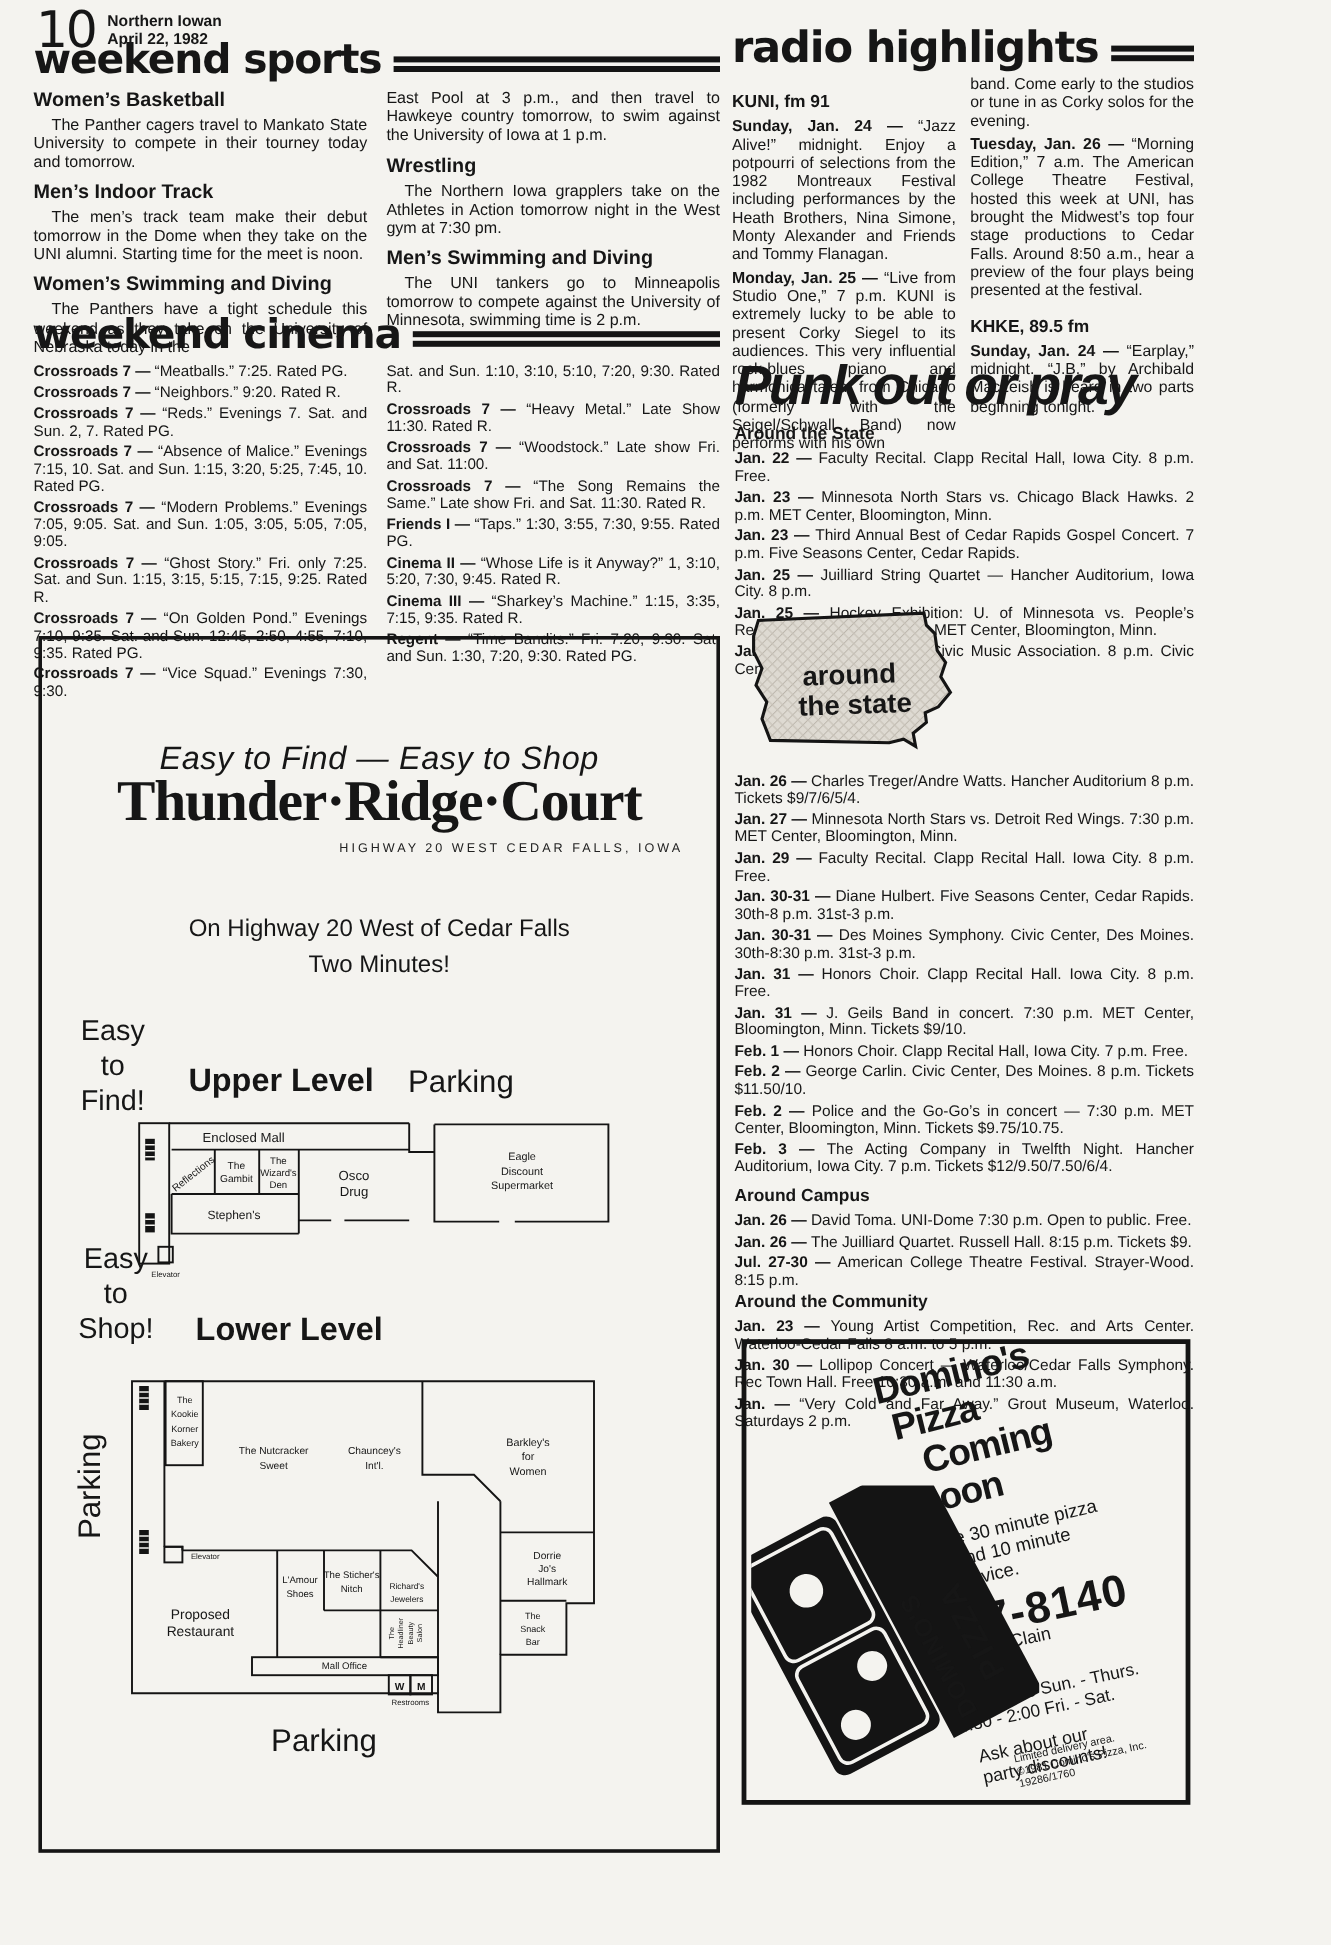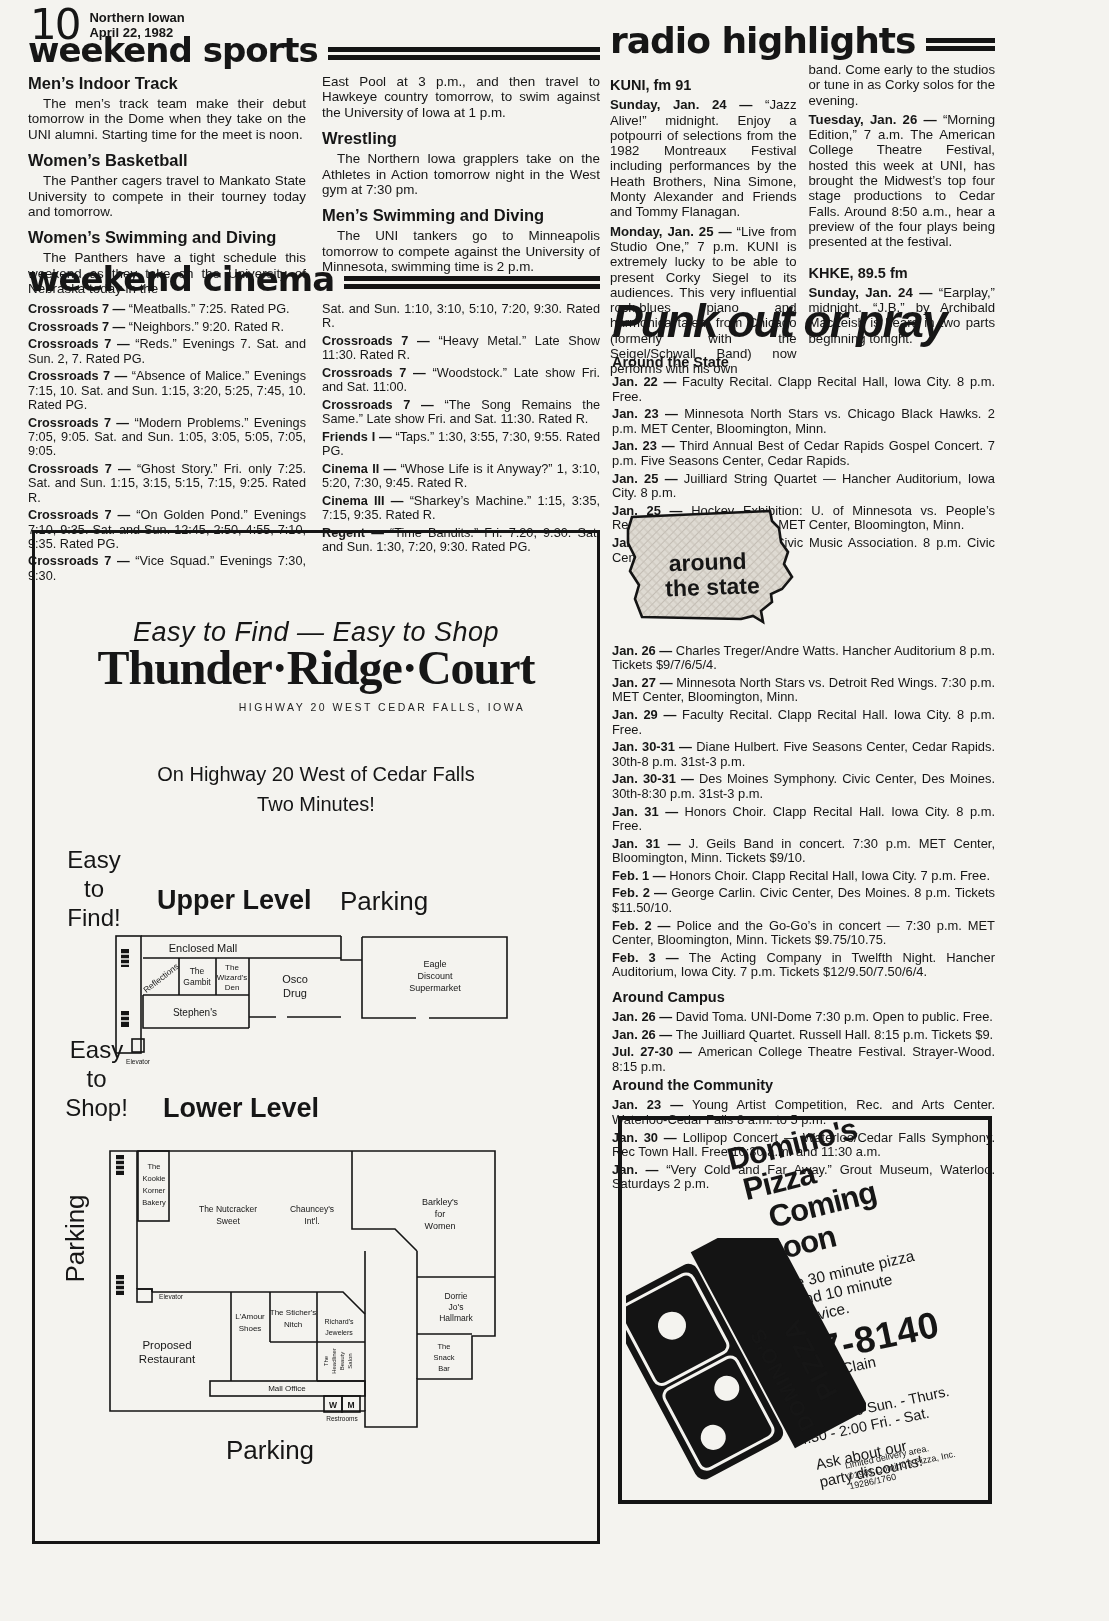--- a/index.html
+++ b/index.html
@@ -40,21 +40,21 @@
   .subhead{font-size:14.5px;font-weight:700;margin:9px 0 5px 0;}
   .ev p{margin:0 0 3px 0;font-size:12.9px;line-height:14.6px;text-align:justify;}
   .ev b{font-weight:700;}
   .mapblock{position:relative;min-height:172px;}
   .mapblock .side{}
 
   
   .adbox{border:3px solid #151515;background:transparent;}
   .tag-top{font-size:27px;font-style:italic;text-align:center;letter-spacing:0.5px;}
   .trc-logo{font-family:"Liberation Serif",serif;font-weight:700;font-size:48px;letter-spacing:-1px;text-align:center;line-height:50px;}
-  .trc-sub{font-size:10.5px;letter-spacing:2.5px;text-align:center;padding-left:66px;color:#222;}
+  .trc-sub{font-size:10.5px;letter-spacing:2.5px;text-align:center;padding-left:110px;color:#222;}
   .trc-line{font-size:20px;text-align:center;}
   .easy{font-size:24px;line-height:29px;text-align:center;}
   .lvl-title{font-size:27px;font-weight:700;}
   .plain-big{font-size:26px;}
   .vert-parking{transform:rotate(-90deg);transform-origin:center;font-size:26px;text-align:center;}
 
   
   .domino-box{border:4.5px solid #141414;}
   .dom-head{font-size:31px;line-height:33px;font-weight:800;letter-spacing:-1px;}
   .dom-sub{font-size:15.5px;line-height:18px;font-weight:700;}
@@ -81,27 +81,27 @@
 
   <div class="abs script-head" style="left:28px;top:33px;width:572px;">
     <span class="txt">weekend sports</span>
     <span class="rule2"></span>
   </div>
 
   <div class="abs cols" style="left:28px;top:74px;width:572px;">
     <div class="col sec">
 
         <div>
+          <h3>Women’s Basketball</h3>
+          <p>The Panther cagers travel to Mankato State University to compete in their tourney today and tomorrow.</p>
+        </div>
+
+        <div>
           <h3>Men’s Indoor Track</h3>
           <p>The men’s track team make their debut tomorrow in the Dome when they take on the UNI alumni. Starting time for the meet is noon.</p>
-        </div>
-
-        <div>
-          <h3>Women’s Basketball</h3>
-          <p>The Panther cagers travel to Mankato State University to compete in their tourney today and tomorrow.</p>
         </div>
 
         <div>
           <h3>Women’s Swimming and Diving</h3>
           <p>The Panthers have a tight schedule this weekend as they take on the University of Nebraska today in the</p>
         </div>
       </div>
     <div class="col sec">
       <p class="noind">East Pool at 3 p.m., and then travel to Hawkeye country tomorrow, to swim against the University of Iowa at 1 p.m.</p>
       <div>

